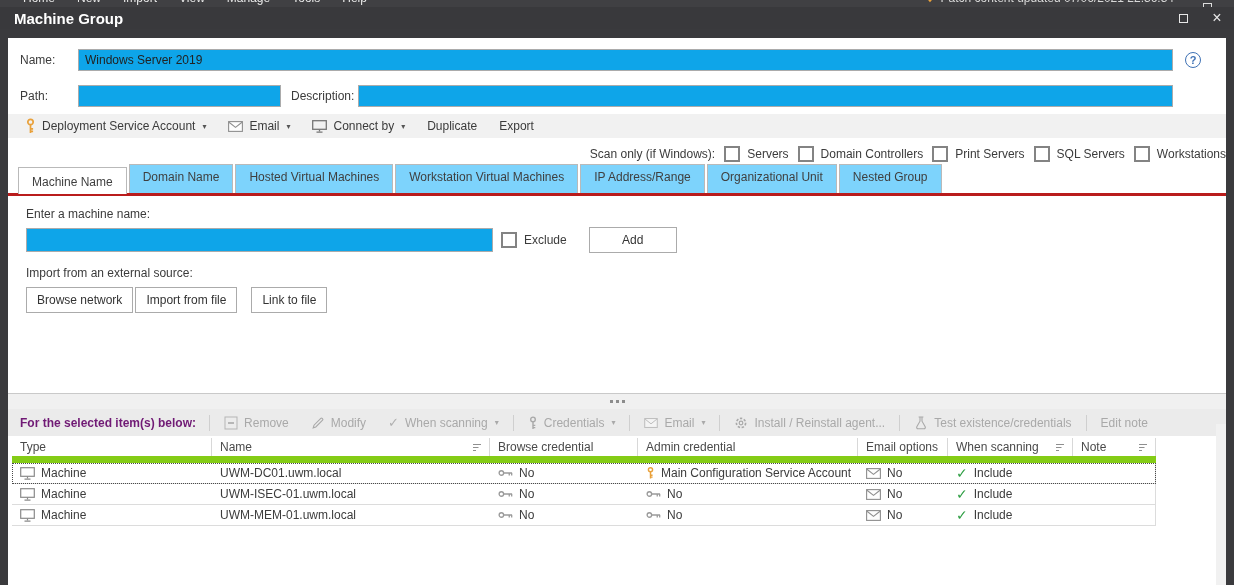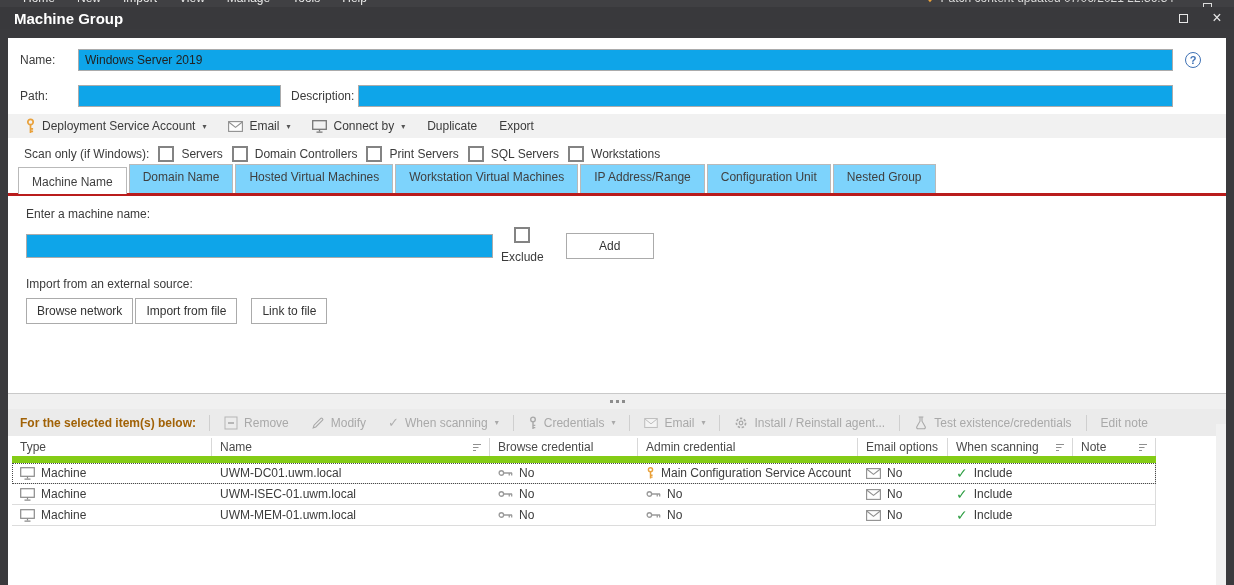--- a/index.html
+++ b/index.html
@@ -37,44 +37,44 @@
   .input { height:22px; border:1px solid #ababab; padding:0 6px; font:inherit; color:#222; background:#0ea5e9; outline:none; }
   .name-input { width:1095px; }
   .path-input { width:203px; }
   .desc-input { width:815px; }
   .help { width:16px; height:16px; border-radius:50%; border:1.5px solid #3f72b5; color:#3f72b5; display:flex; align-items:center; justify-content:center; font-size:11px; font-weight:bold; margin-left:12px; }
   
   .toolbar1 { height:24px; background:#f1f1f1; display:flex; align-items:center; padding-left:6px; }
   .tb-item { display:flex; align-items:center; gap:6px; padding:0 11px; height:24px; color:#3b3b3b; cursor:default; }
   .caret { font-size:8px; color:#555; margin-left:1px; }
   
-  .scanrow { display:flex; align-items:center; margin-top:6px; height:20px; padding-left:16px; }
+  .scanrow { display:flex; align-items:center; margin-top:6px; height:20px; padding-left:16px;justify-content:flex-end; }
   .cb { width:16px; height:16px; border:2px solid #838383; background:#fff; }
   .cb-group { display:flex; align-items:center; gap:7px; margin-left:9px; }
   
   .tabs { display:flex; align-items:flex-end; height:26px; margin-top:6px; padding-left:10px; border-bottom:3px solid #b91c1c; }
   .tab { height:29px; line-height:24px; padding:0 13px; background:#7dd3fc; border:1px solid #b9b9b9; border-bottom:none; margin-right:2px; color:#3f3f3f; cursor:default; }
   .tab.active { height:27px; line-height:28px; background:#fff; margin-bottom:-1px; position:relative; z-index:2; }
   
   .panel { height:197px; padding:11px 0 0 18px; }
   .prompt { margin-bottom:6px; }
   .mn-row { display:flex; align-items:center; }
   .mn-input { width:467px; height:24px; }
-  .exclude { display:flex; align-items:center; gap:7px; margin-left:8px;flex-direction:column; }
+  .exclude { display:flex; align-items:center; gap:7px; margin-left:8px; }
   .btn { background:#fff; border:1px solid #ababab; font:inherit; color:#333; height:26px; padding:0 10px; cursor:default; }
   .add-btn { width:88px; margin-left:22px; }
   .import-label { margin-top:13px; margin-bottom:7px; }
   .import-btns { display:flex; gap:2px; }
   .link-btn { margin-left:12px; }
   
   .splitter { height:16px; background:#f0f0f0; border-top:1px solid #c9c9c9; display:flex; align-items:center; justify-content:center; gap:3px; }
   .dot { width:3px; height:3px; background:#8c8c8c; }
   
   .toolbar2 { height:27px; background:#ebebeb; display:flex; align-items:center; padding-left:12px; color:#a9a9a9; }
-  .tb2-label { font-weight:bold; color:#a16207; margin-right:10px; }
+  .tb2-label { font-weight:bold; color:#701a75; margin-right:10px; }
   .tb2-item { display:flex; align-items:center; gap:6px; padding:0 11px; height:27px; cursor:default; }
   .tb2-sep { width:1px; height:16px; background:#cfcfcf; margin:0 3px; }
   .gray-check { color:#b0b0b0; font-size:13px; }
   
   .table { margin-left:4px; width:1144px; margin-top:2px; }
   .thead, .trow { display:grid; grid-template-columns:200px 278px 148px 220px 90px 125px 83px; }
   .thead { height:25px; border-bottom:7px solid #84cc16; color:#4a4a4a; }
   .th { display:flex; align-items:center; padding-left:8px; border-right:1px solid #d8d8d8; }
   .sort { margin-left:auto; margin-right:7px; }
   .trow { height:21px; border-bottom:1px solid #dcdcdc; border-right:1px solid #dcdcdc; color:#3c3c3c;text-align:center; }
@@ -191,21 +191,21 @@
       <span>Workstations</span>
     </span>
   </div>
 
   <div class="tabs">
     <div class="tab active">Machine Name</div>
     <div class="tab">Domain Name</div>
     <div class="tab">Hosted Virtual Machines</div>
     <div class="tab">Workstation Virtual Machines</div>
     <div class="tab">IP Address/Range</div>
-    <div class="tab">Configuration Unit</div>
+    <div class="tab">Organizational Unit</div>
     <div class="tab">Nested Group</div>
   </div>
 
   <div class="panel">
     <div class="prompt">Enter a machine name:</div>
     <div class="mn-row">
       <input class="input mn-input" value="" style="">
       <span class="exclude">
         <span class="cb"></span>
         <span>Exclude</span>

